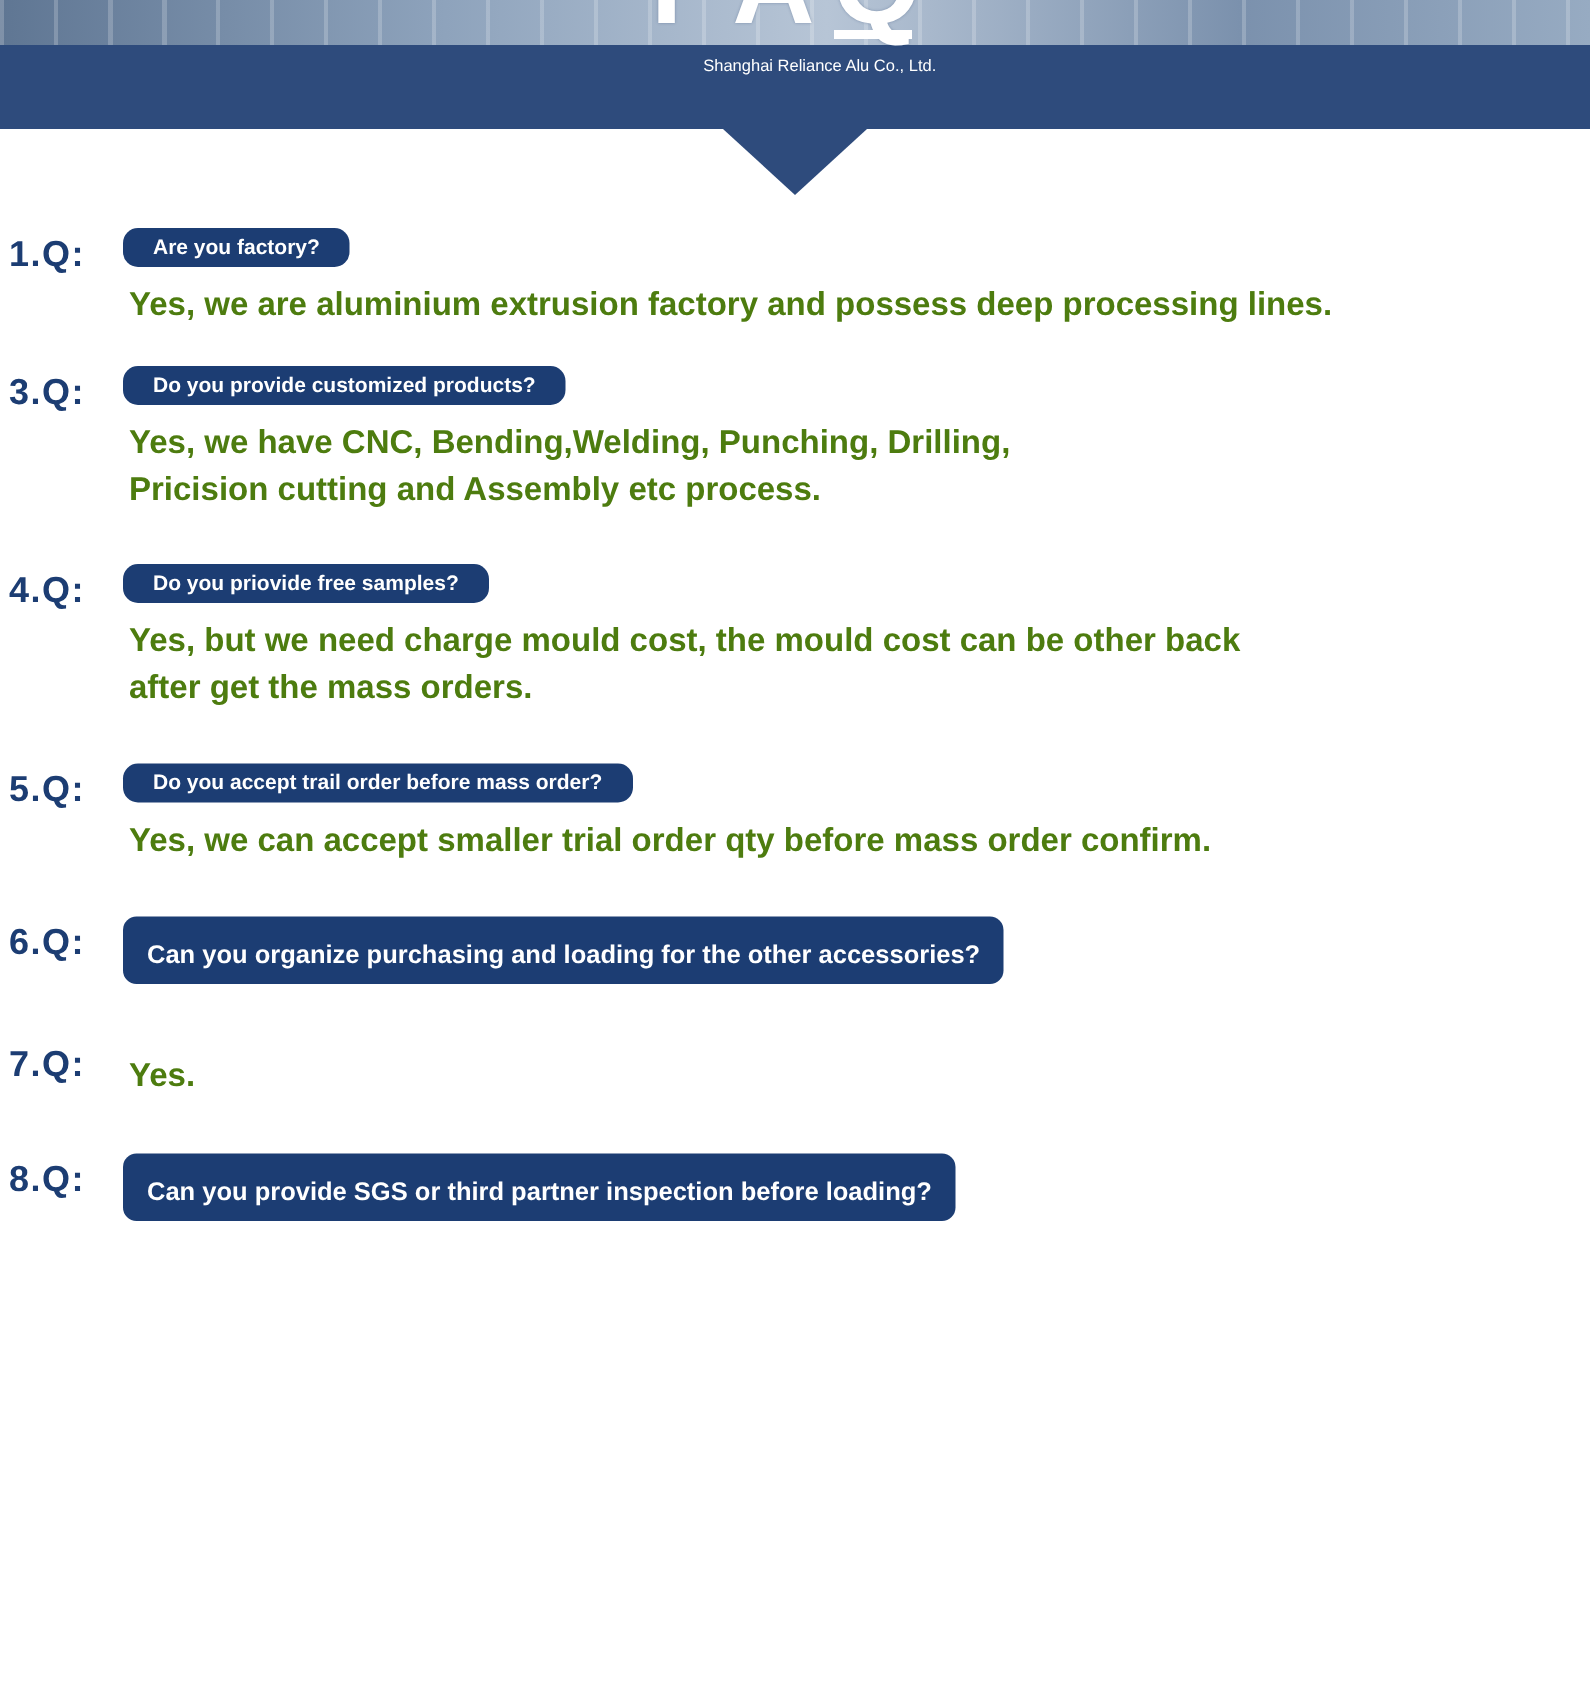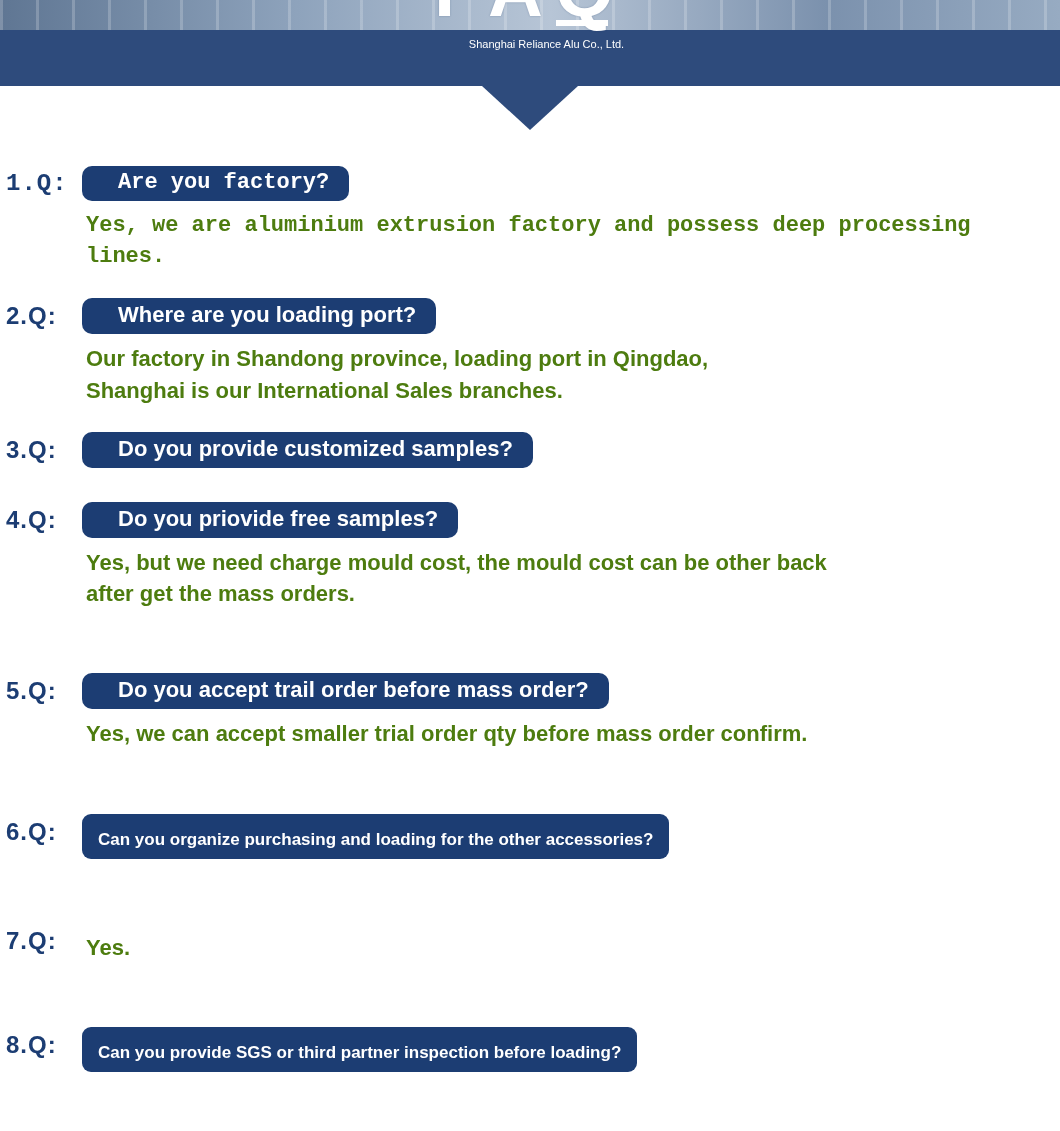--- a/index.html
+++ b/index.html
@@ -70,40 +70,40 @@
 
   
   .content {
     padding: 18px 16px 30px 6px;
   }
   .faq-item {
     display: flex;
     align-items: flex-start;
     margin-top: 26px;
   }
-  .faq-item:first-child { margin-top: 18px; font-family: Liberation Mono, monospace; }
+  .faq-item:first-child { margin-top: 4px; }
   .faq-item.gap-m { margin-top: 34px; }
-  .faq-item.gap-l { margin-top: 64px; }
+  .faq-item.gap-l { margin-top: 36px; }
   .q-num {
     flex: 0 0 76px;
     font-size: 24px;
     font-weight: bold;
     color: #1c3d73;
     padding-top: 4px;
     letter-spacing: 1px;
     white-space: nowrap;
   }
   .q-body { flex: 1; }
   .q-pill {
     display: inline-block;
     background: #1c3d73;
     color: #ffffff;
     font-weight: bold;
-    font-size: 22px;
-    padding: 4px 20px 6px 36px;
+    font-size: 14px;
+    padding: 4px 20px 6px 20px;
     border-radius: 10px;
   }
   .faq-item.small .q-pill {
     font-size: 17px;
     padding: 16px 16px 9px 16px;
     border-radius: 9px;
   }
   .answer {
     margin-top: 9px;
     padding-left: 4px;
@@ -128,33 +128,27 @@
 <div class="content">
 
   <div class="faq-item">
     <div class="q-num">1.Q:</div>
     <div class="q-body">
       <div class="q-pill">Are you factory?</div>
       <div class="answer">Yes, we are aluminium extrusion factory and possess deep processing lines.</div>
     </div>
   </div>
 
-  <div class="faq-item">
-    <div class="q-num">2.Q:</div>
-    <div class="q-body">
-      <div class="q-pill">Where are you loading port?</div>
-      <div class="answer">Our factory in Shandong province, loading port in Qingdao,
-Shanghai is our International Sales branches.</div>
-    </div>
-  </div>
 
   <div class="faq-item">
     <div class="q-num">3.Q:</div>
     <div class="q-body">
-      <div class="q-pill">Do you provide customized samples?</div>
+      <div class="q-pill">Do you provide customized products?</div>
+      <div class="answer">Yes, we have CNC, Bending,Welding, Punching, Drilling,
+Pricision cutting and Assembly etc process.</div>
     </div>
   </div>
 
   <div class="faq-item gap-m">
     <div class="q-num">4.Q:</div>
     <div class="q-body">
       <div class="q-pill">Do you priovide free samples?</div>
       <div class="answer">Yes, but we need charge mould cost, the mould cost can be other back
 after get the mass orders.</div>
     </div>

